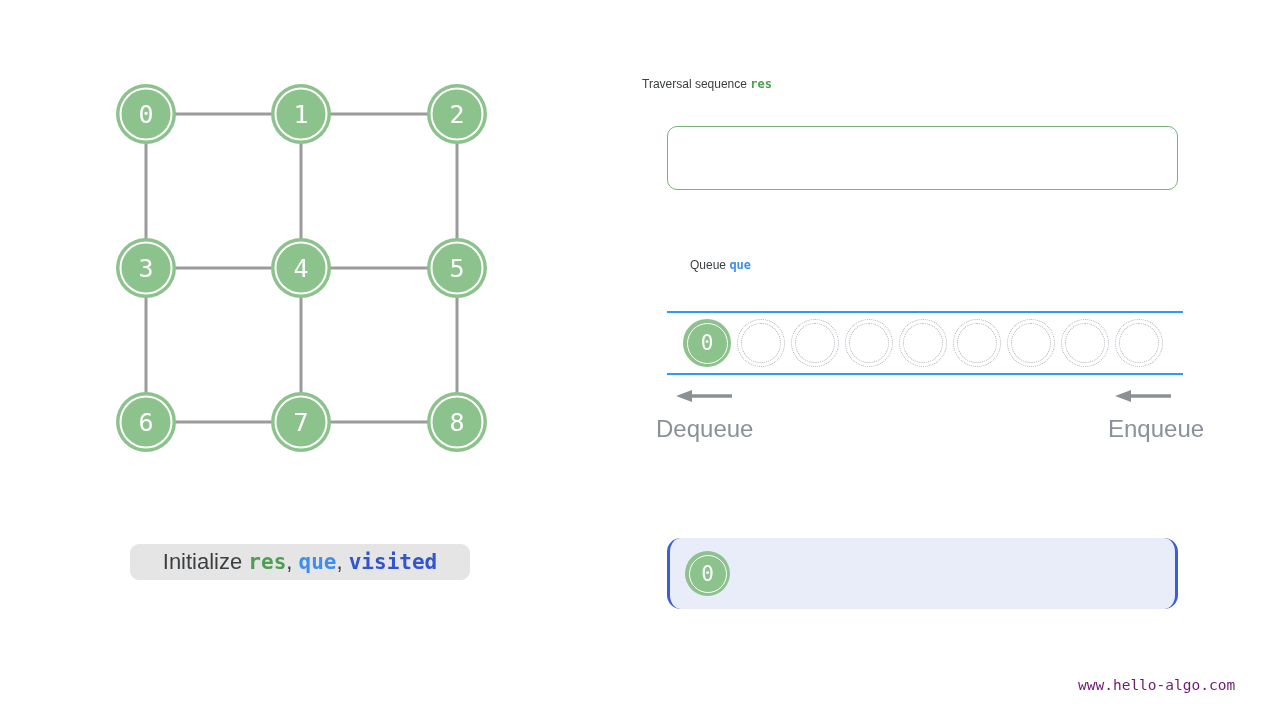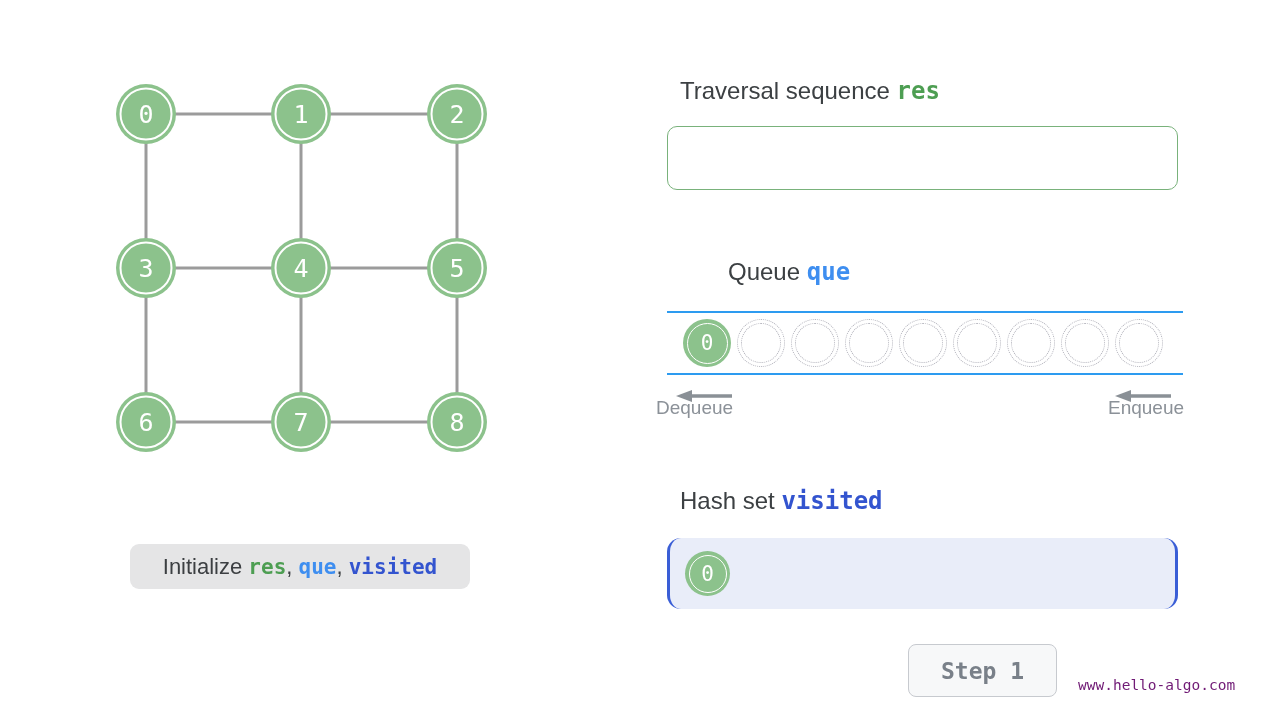--- a/index.html
+++ b/index.html
@@ -8,30 +8,30 @@
 
   
   #graph-svg{position:absolute;left:0;top:0;}
   .edge{stroke:var(--edge-gray);stroke-width:3;}
   .node-fill{fill:var(--node-green);}
   .node-ring{fill:none;stroke:#fff;stroke-width:2;}
   .node-label{fill:#fff;font-family:"DejaVu Sans Mono",monospace;font-size:25px;
               text-anchor:middle;}
 
   
-  #caption{position:absolute;left:130px;top:544px;width:340px;height:45px;
+  #caption{position:absolute;left:130px;top:544px;width:340px;height:36px;
            background:#e5e5e6;border-radius:9px;display:flex;align-items:center;
            justify-content:center;font-size:22px;color:#3c3f42;white-space:pre;}
   .seg-plain{color:#3c3f42;}
   .seg-green{color:var(--green-text);font-family:"DejaVu Sans Mono",monospace;font-weight:bold;font-size:21px;}
   .seg-blue{color:var(--blue-text);font-family:"DejaVu Sans Mono",monospace;font-weight:bold;font-size:21px;}
   .seg-indigo{color:var(--indigo-text);font-family:"DejaVu Sans Mono",monospace;font-weight:bold;font-size:21px;}
 
   
-  .sec-title{position:absolute;left:680px;font-size:24px;color:#3c4043;white-space:pre;}
+  .sec-title{position:absolute;left:642px;font-size:12px;color:#3c4043;white-space:pre;}
   .var-green{color:var(--green-text);font-family:"DejaVu Sans Mono",monospace;font-weight:bold;}
   .var-blue{color:var(--blue-text);font-family:"DejaVu Sans Mono",monospace;font-weight:bold;}
   .var-indigo{color:var(--indigo-text);font-family:"DejaVu Sans Mono",monospace;font-weight:bold;}
 
   
   #res-box{position:absolute;left:667px;top:126px;width:511px;height:64px;
            border:1.5px solid var(--res-border);border-radius:10px;
            display:flex;align-items:center;padding-left:16px;gap:6px;box-sizing:border-box;}
   #queue-box{position:absolute;left:667px;top:311px;width:516px;height:64px;
              border-top:2px solid var(--queue-line-blue);
@@ -51,21 +51,21 @@
   .gnode.sz48{width:48px;height:48px;}
   .gnode.sz45{width:45px;height:45px;}
 
   
   .slot{width:48px;height:48px;border:1px dotted #b1b1ba;border-radius:50%;
         position:relative;box-sizing:border-box;flex:0 0 auto;}
   .slot::after{content:"";position:absolute;inset:3px;border:1px dotted #b1b1ba;border-radius:50%;}
 
   
   .q-arrow{position:absolute;top:389px;}
-  .q-label{position:absolute;top:397px;font-size:19px;color:#8b9198;}
+  .q-label{position:absolute;top:415px;font-size:24px;color:#8b9198;}
 
   
   #step-btn{position:absolute;left:908px;top:644px;width:147px;height:51px;
             background:#f7f8f9;border:1.5px solid #c7cacf;border-radius:8px;
             display:flex;align-items:center;justify-content:center;
             font-family:"DejaVu Sans Mono",monospace;font-weight:bold;font-size:23px;
             color:#798089;cursor:pointer;white-space:pre;}
   #watermark{position:absolute;left:1078px;top:677px;
              font-family:"DejaVu Sans Mono",monospace;font-size:14.5px;color:#701a75;}
 </style>
@@ -156,21 +156,19 @@
     <line x1="58" y1="7" x2="16" y2="7" stroke="#8a9096" stroke-width="3.5"></line>
     <polygon points="2,7 18,1 18,13" fill="#8a9096"></polygon>
   </svg>
   <svg class="q-arrow" style="left:1113px;" width="60" height="14" viewBox="0 0 60 14">
     <line x1="58" y1="7" x2="16" y2="7" stroke="#8a9096" stroke-width="3.5"></line>
     <polygon points="2,7 18,1 18,13" fill="#8a9096"></polygon>
   </svg>
   <div class="q-label" style="left:656px;">Dequeue</div>
   <div class="q-label" style="left:1108px;text-align:right;">Enqueue</div>
 
-  <div class="sec-title" style="top:487px;"><span>Hash set </span><span class="var-indigo">visited</span></div>
   <div id="visited-box">
       <div class="gnode sz45">0</div>
     </div>
 
-  <div id="step-btn">Step 1</div>
   <div id="watermark">www.hello-algo.com</div>
 
 </div>
 
 </body></html>

